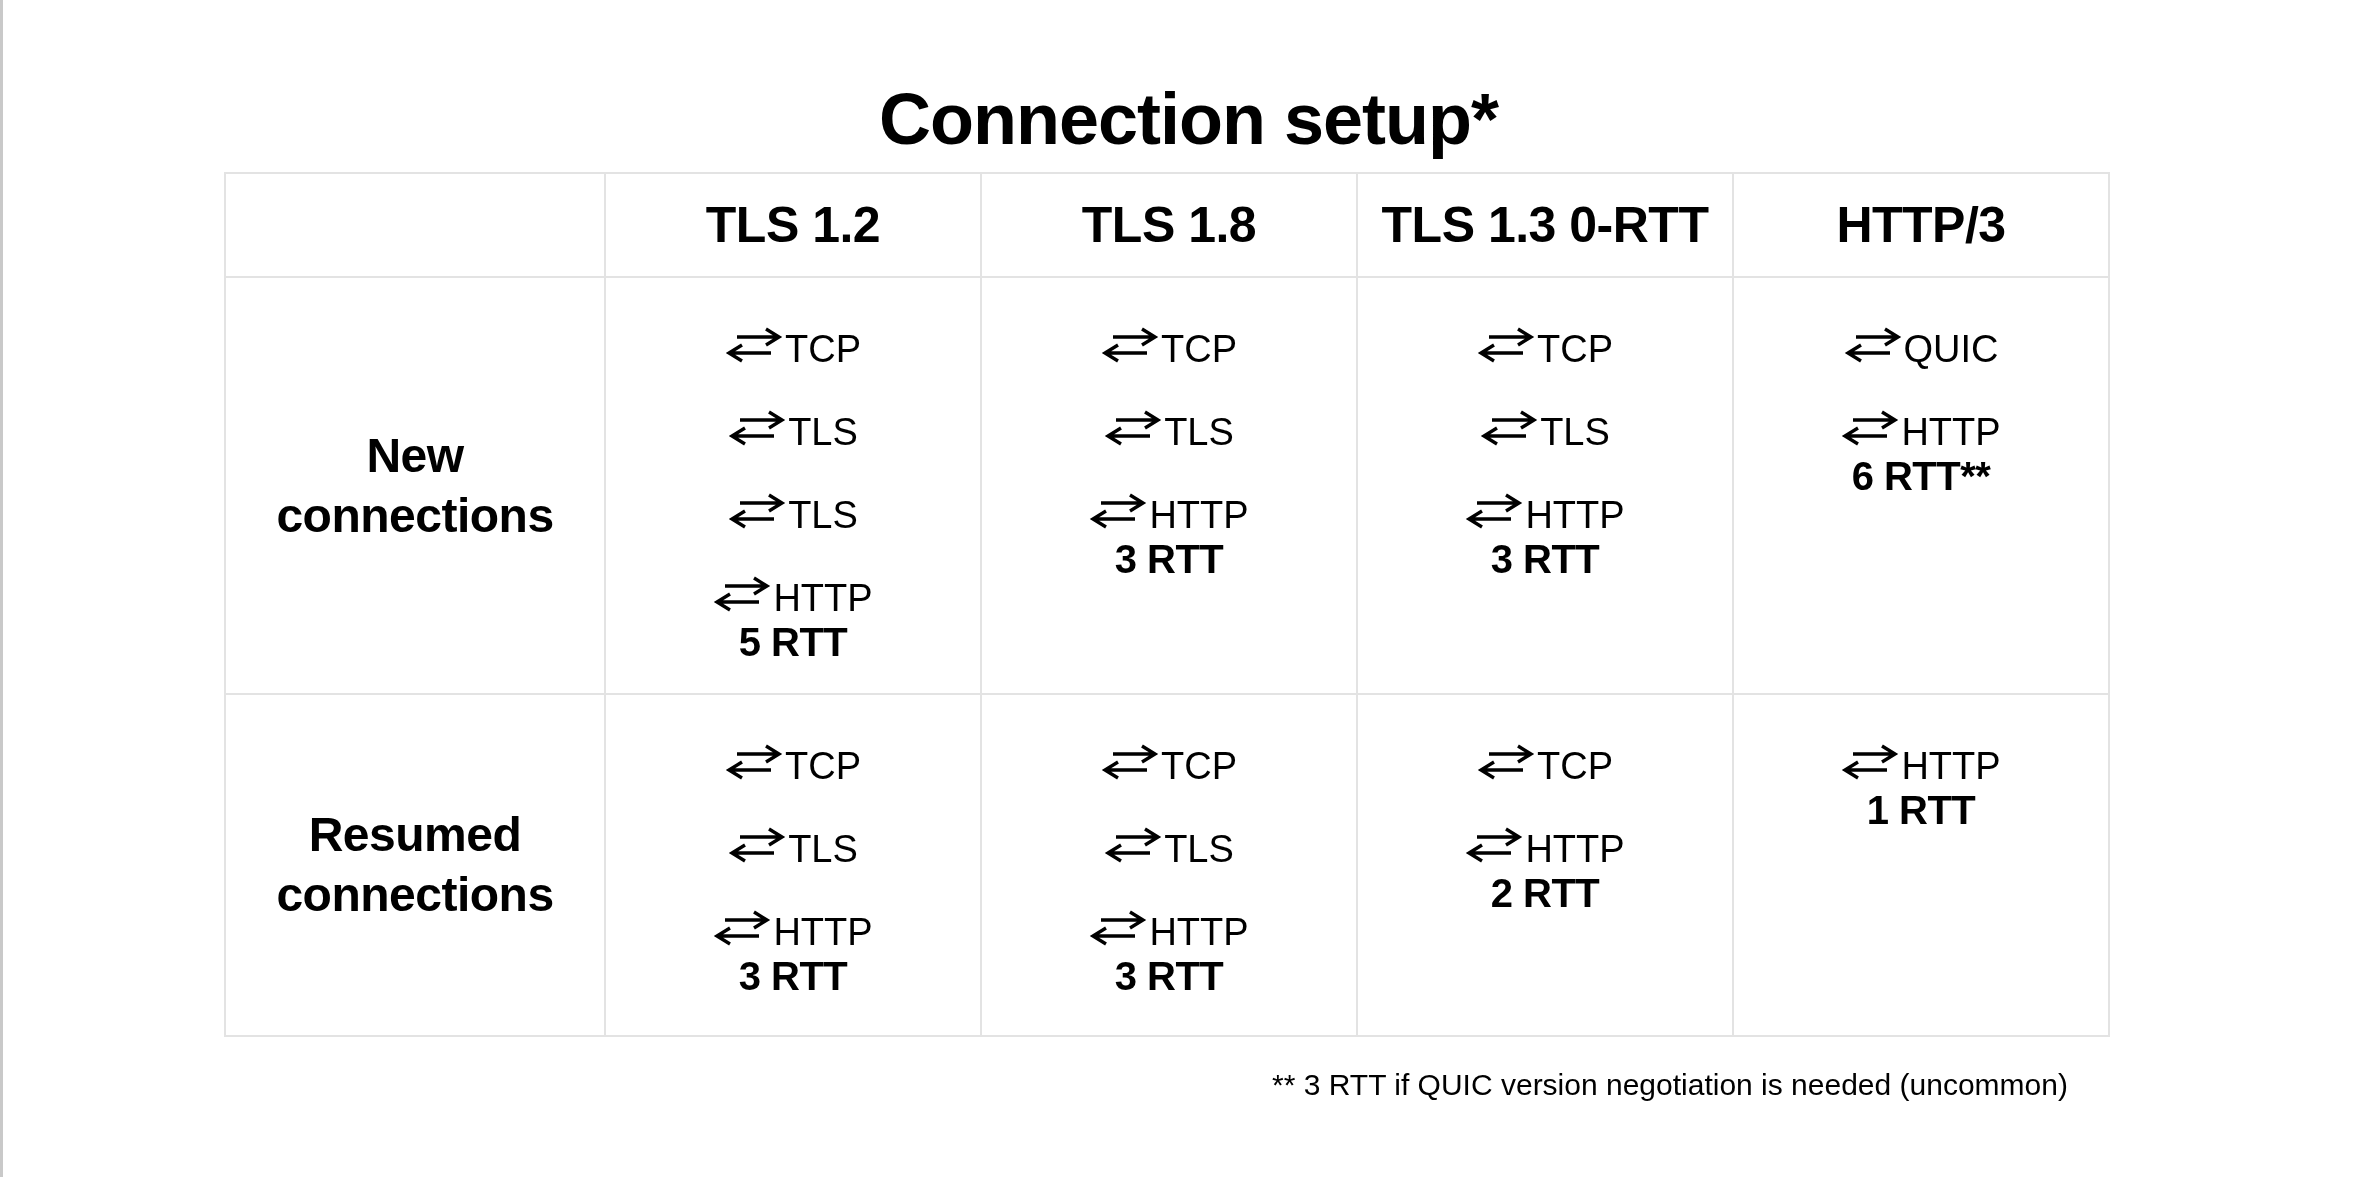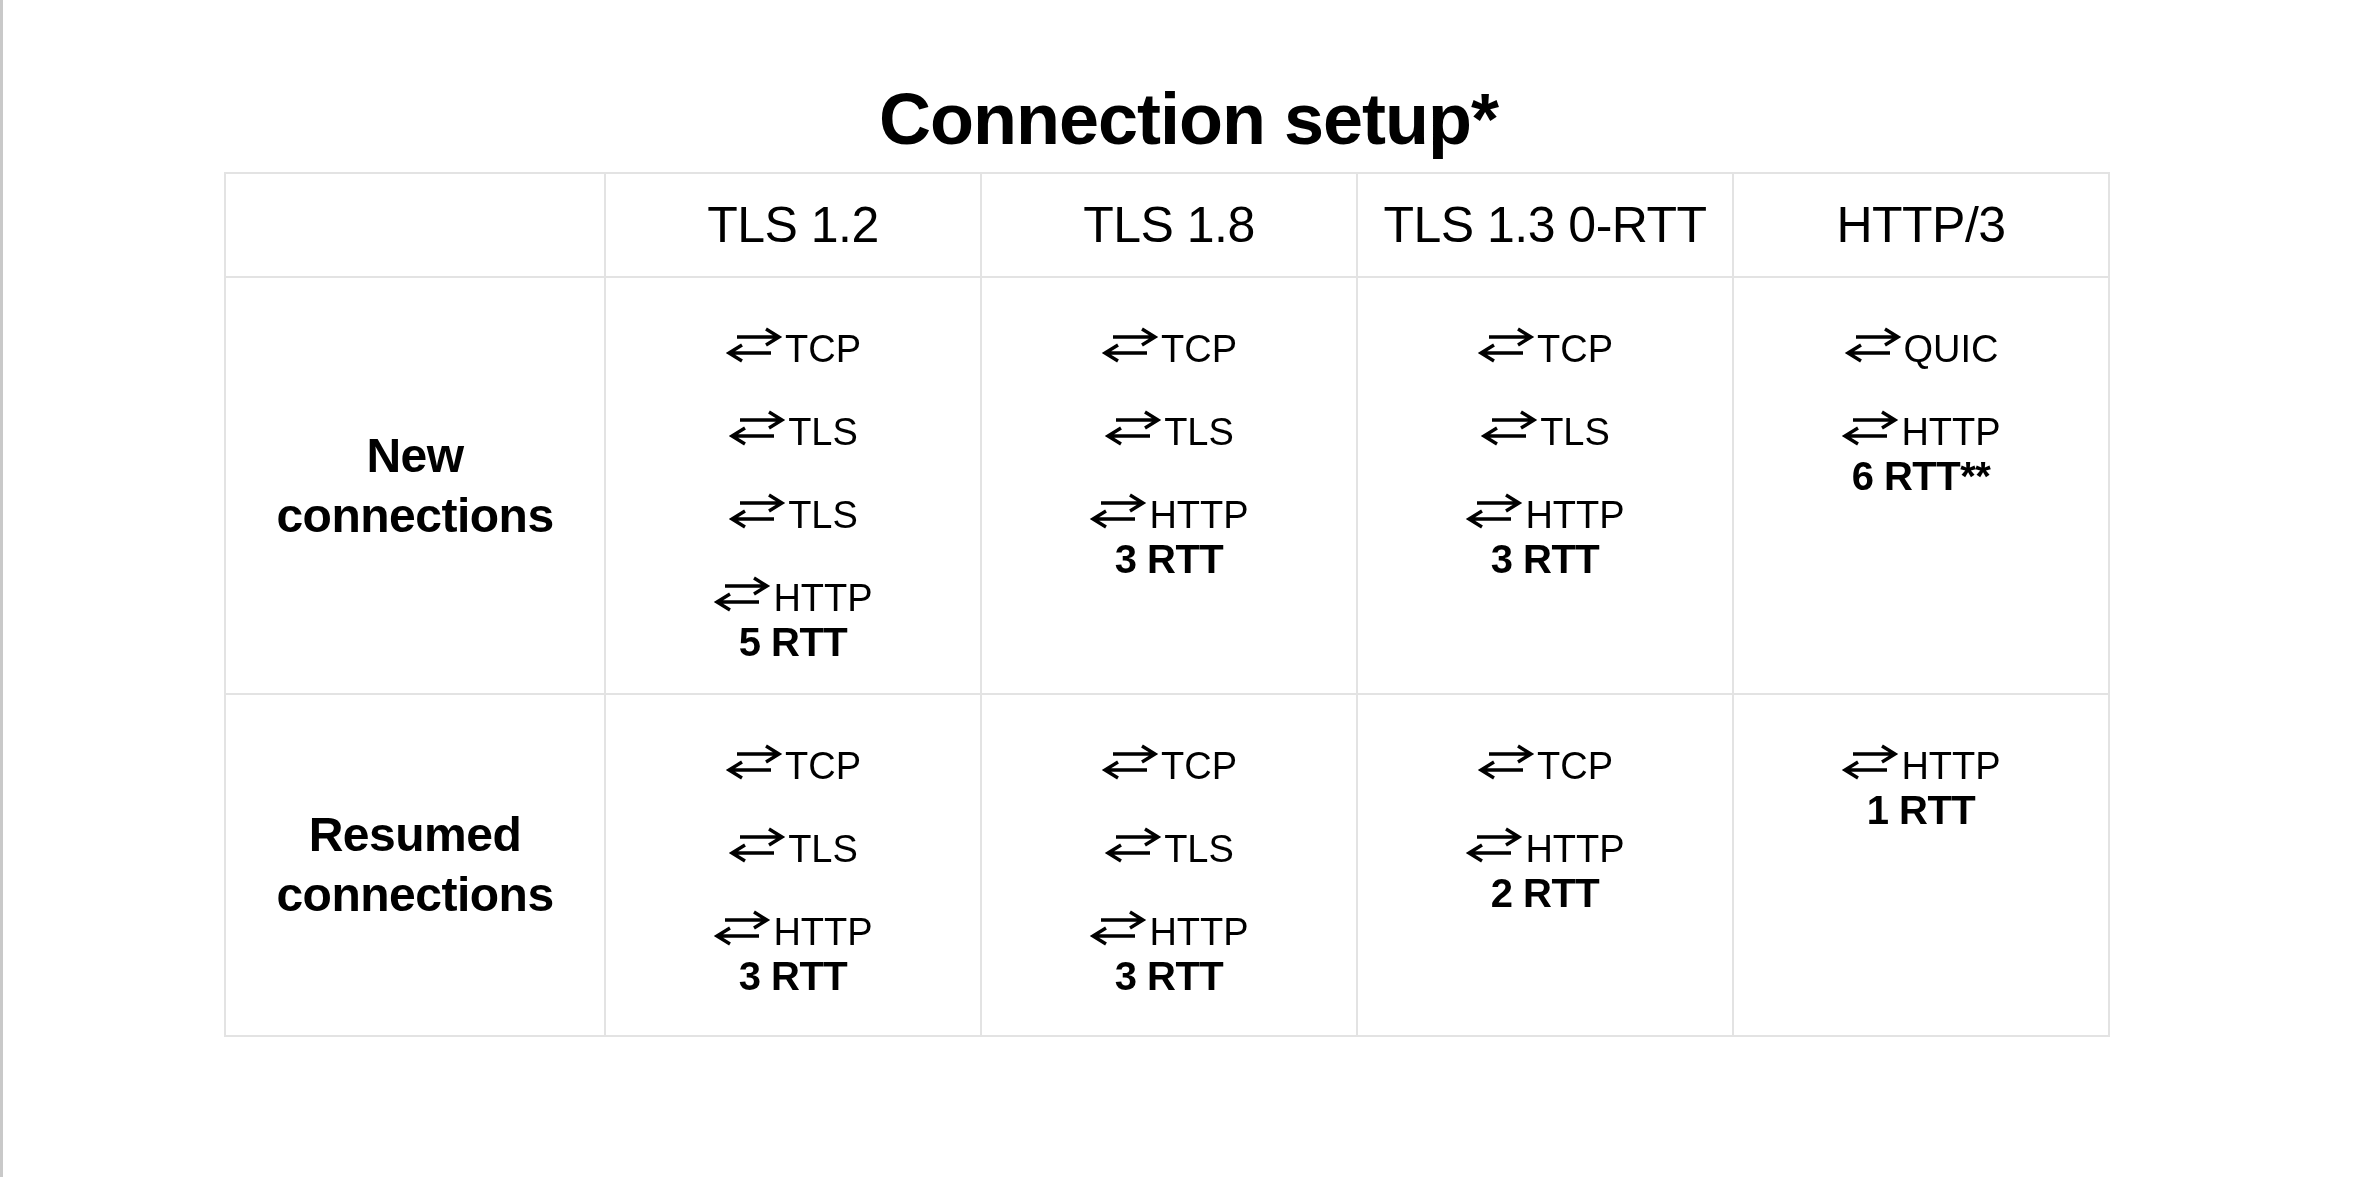--- a/index.html
+++ b/index.html
@@ -29,21 +29,21 @@
   }
   table.grid td, table.grid th {
     border: 2px solid #e3e3e3;
     padding: 0;
     background: #ffffff;
   }
   tr.header-row { height: 104px; }
   tr.row-new { height: 412px; }
   tr.row-resumed { height: 342px; }
   th.col-header {
-    font-size: 50px; font-weight: 400;
+    font-size: 50px; font-weight: 700;
     text-align: center; vertical-align: middle;
     letter-spacing: -0.5px;
   }
   td.row-header {
     font-size: 48px; font-weight: 700;
     text-align: center; vertical-align: middle;
     line-height: 1.25;
     letter-spacing: -0.5px;
     padding: 0 30px;
   }
@@ -338,13 +338,14 @@
           </div>
         </div>
         <div class="rtt">1 RTT</div>
       </div>
     </td>
   </tr>
 </tbody>
   </table>
 
 <div class="footnotes">
+  <div>** 3 RTT if QUIC version negotiation is needed (uncommon)</div>
 </div>
 
 </body></html>

